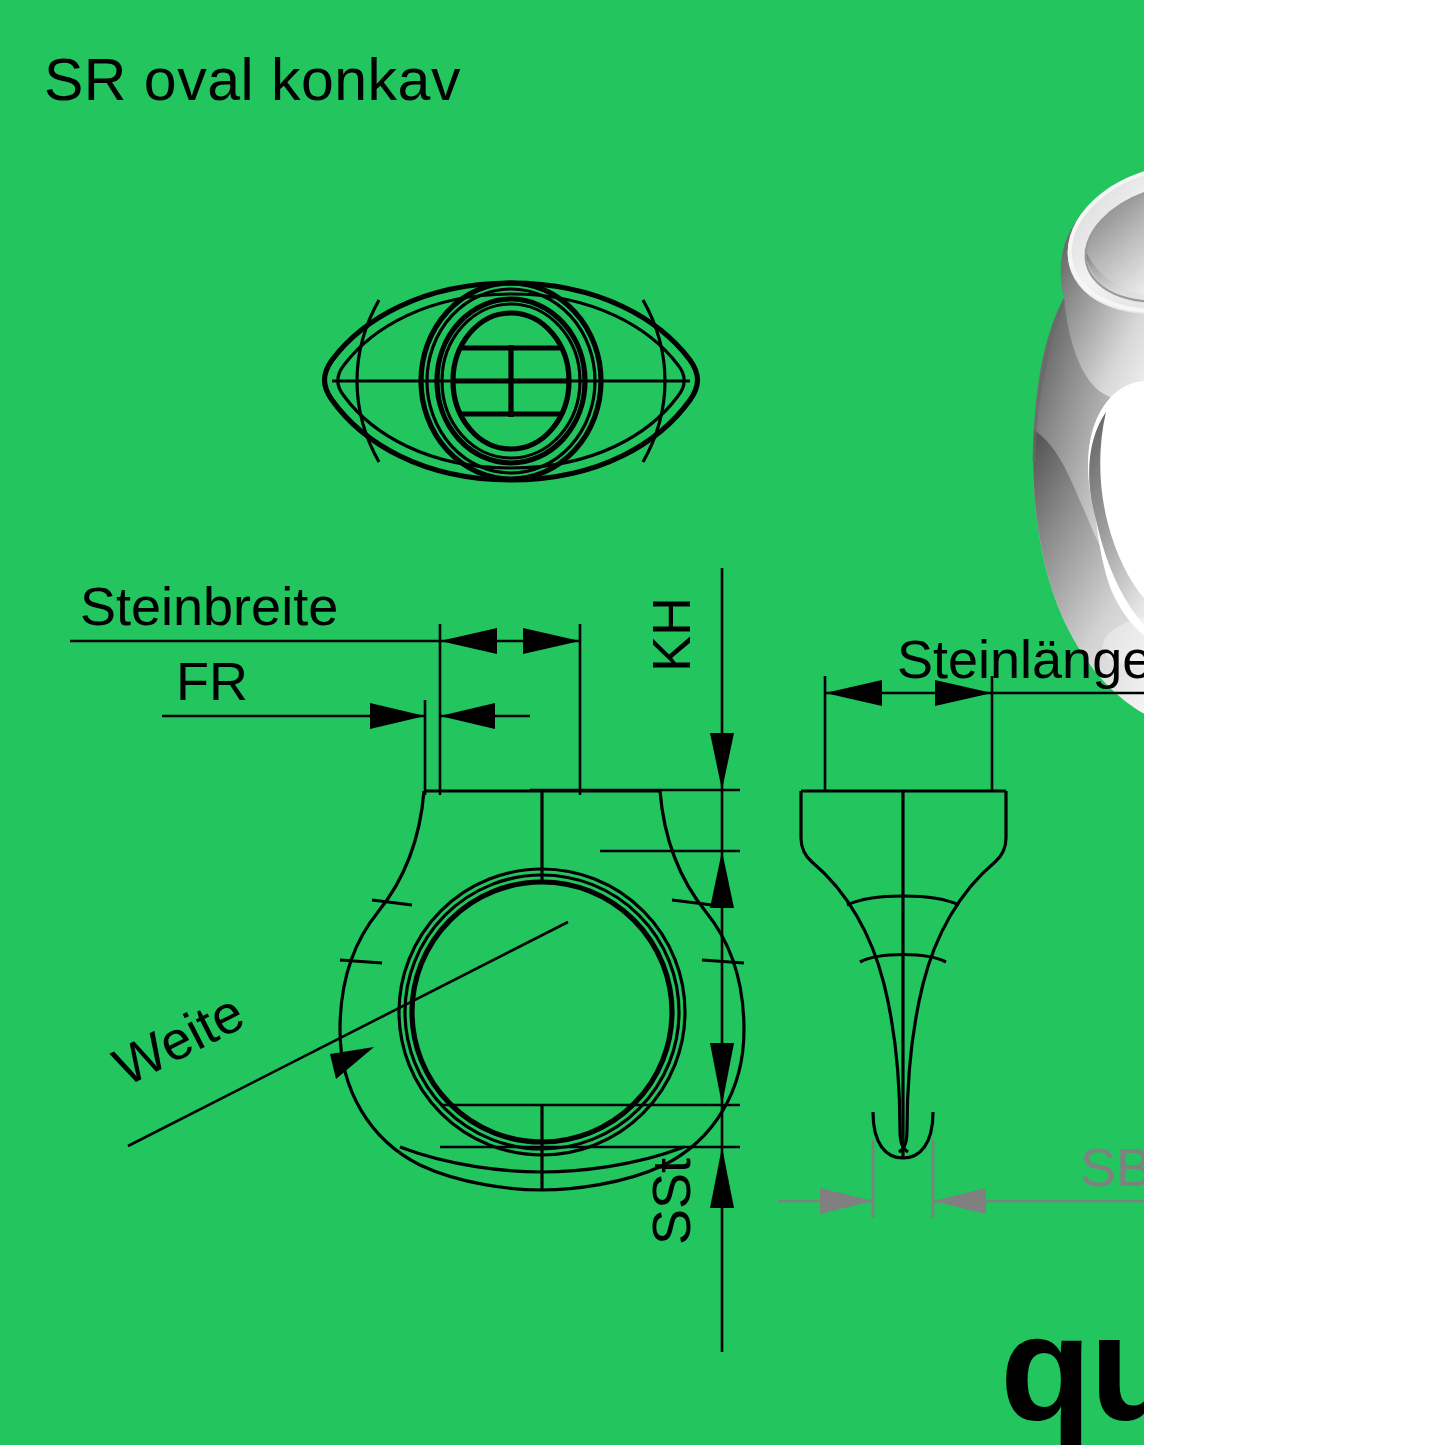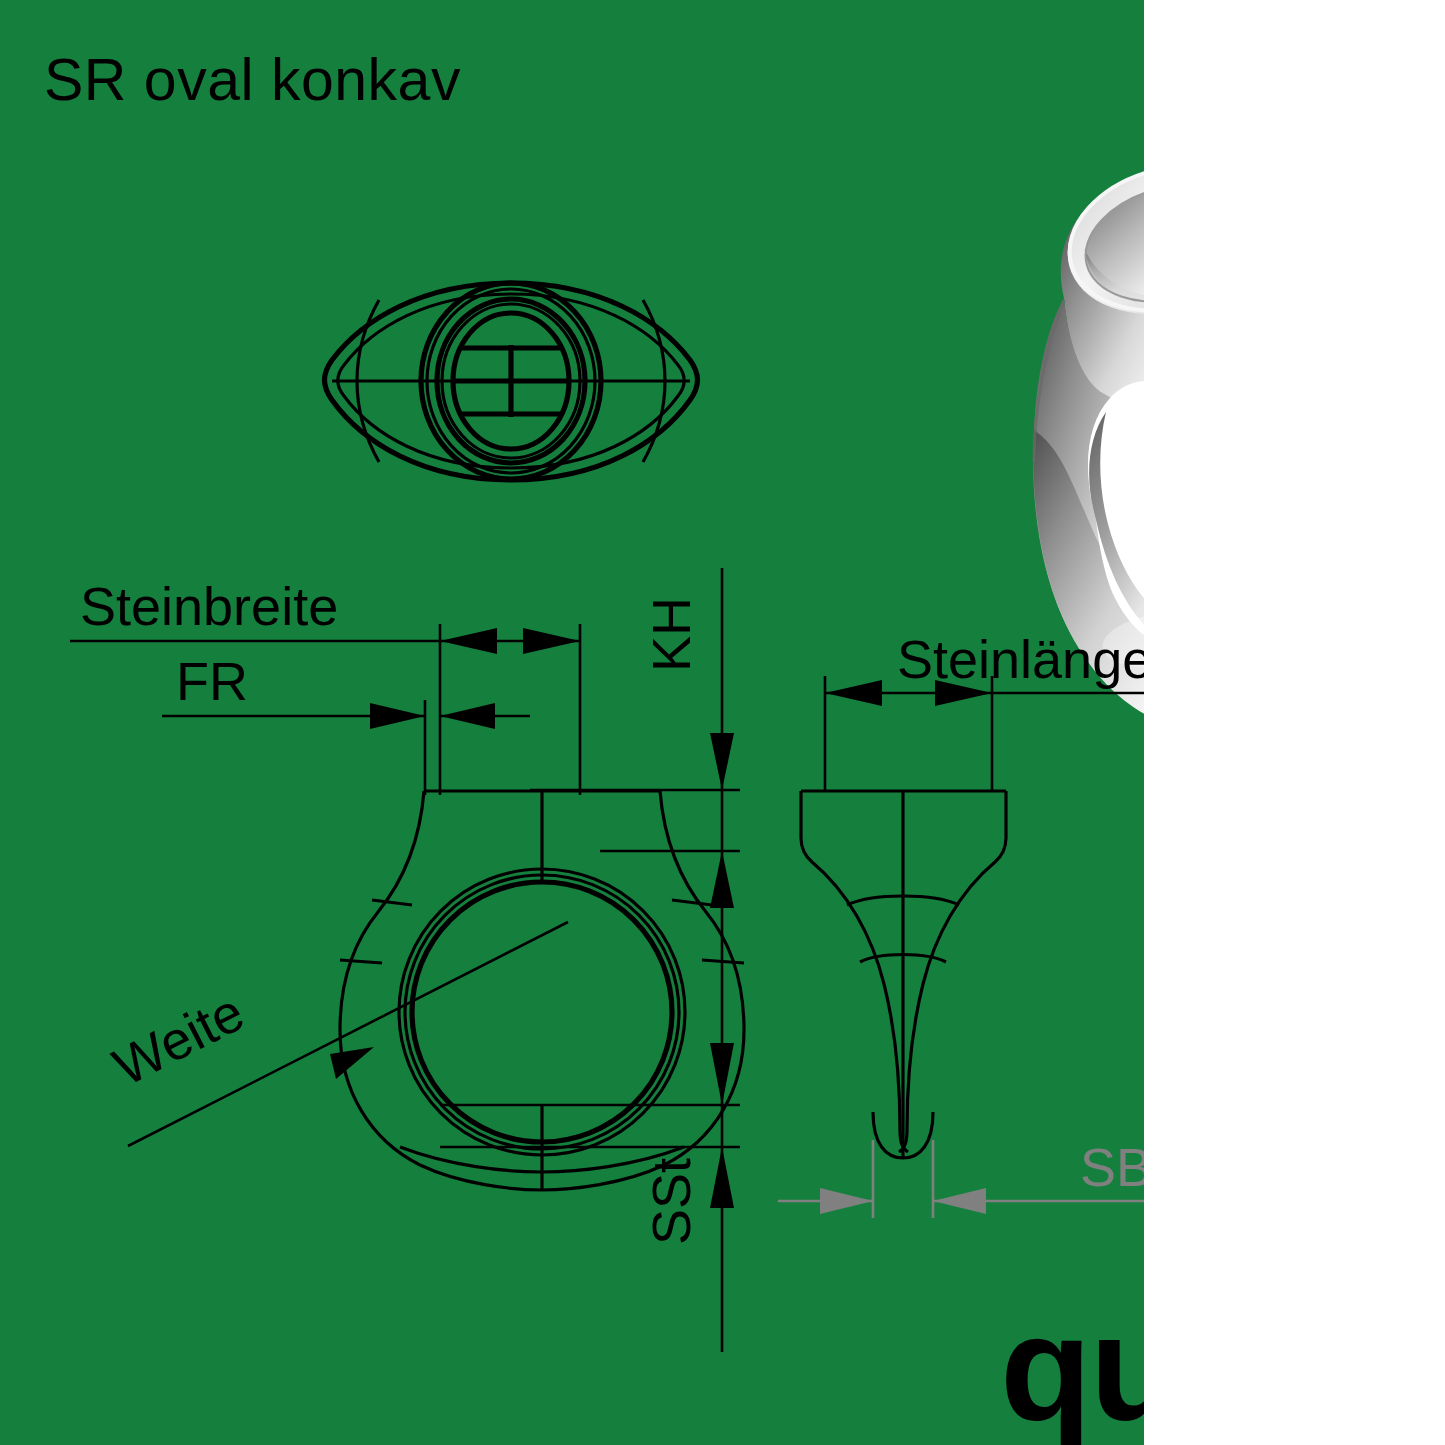--- a/index.html
+++ b/index.html
@@ -8,21 +8,21 @@
     padding: 0;
     background: #ffffff;
   }
   body {
     font-family: "Liberation Sans", sans-serif;
   }
   #sheet {
     position: relative;
     width: 1144px;
     height: 1445px;
-    background: #15803d;
+    background: #22c55e;
     overflow: hidden;
   }
   #sheet svg {
     position: absolute;
     top: 0;
     left: 0;
     width: 1445px;
     height: 1445px;
   }
   .ln   { stroke: #000; fill: none; stroke-width: 3.2; }

